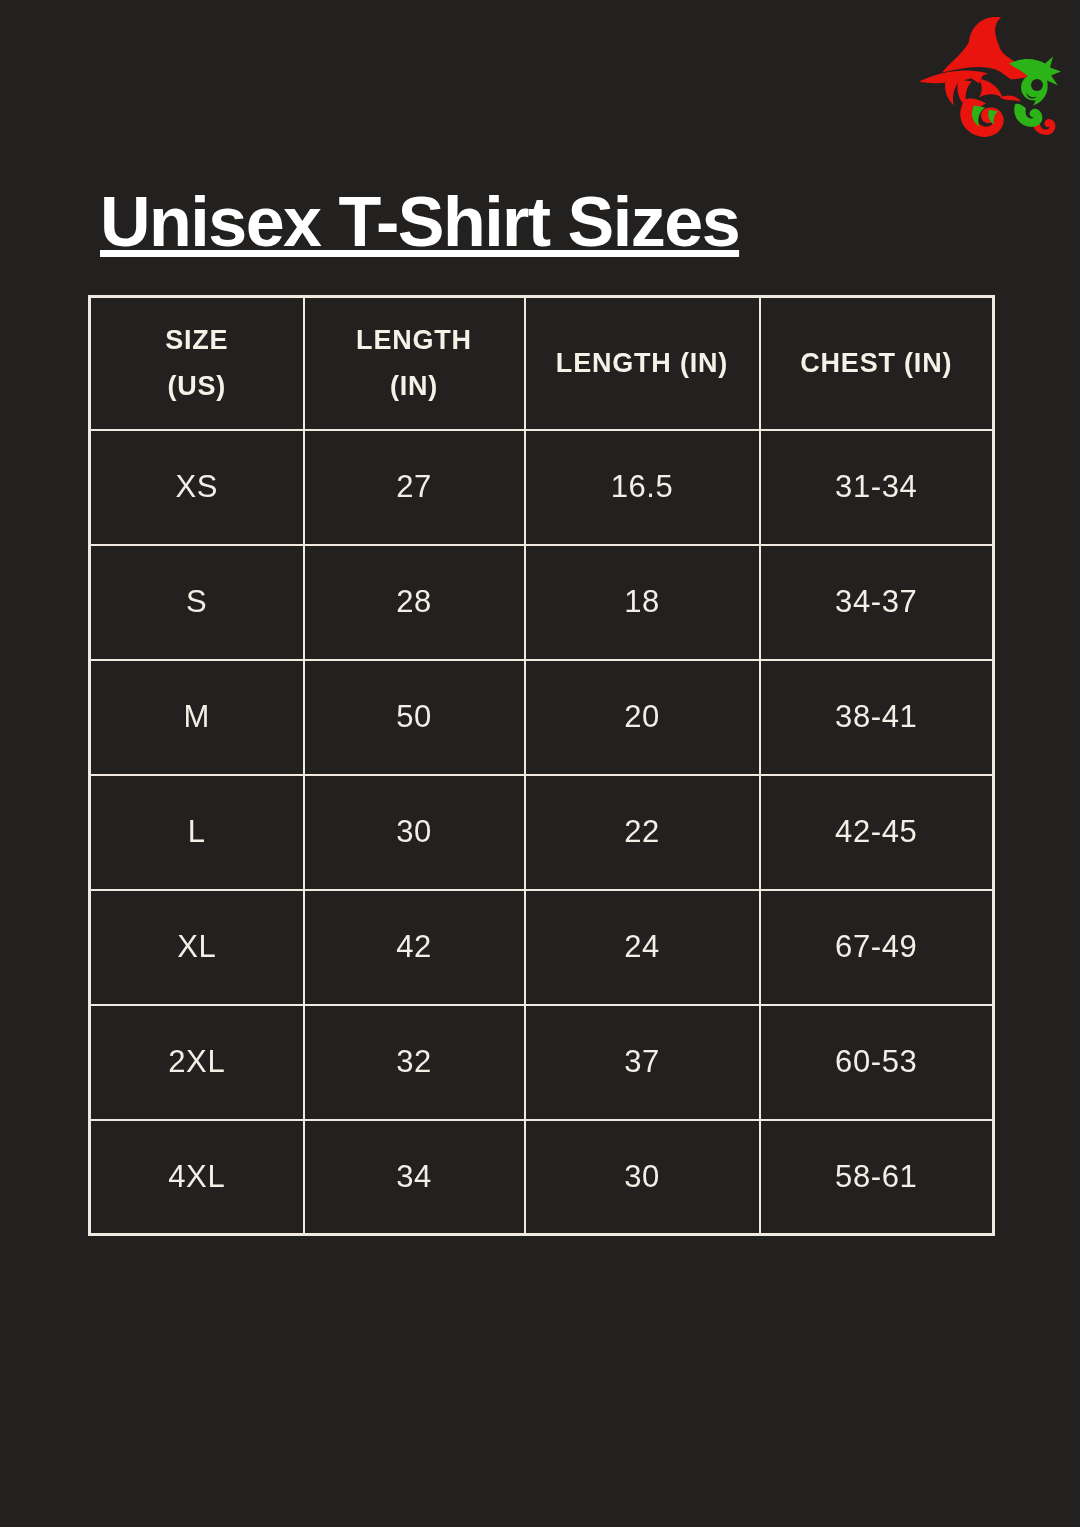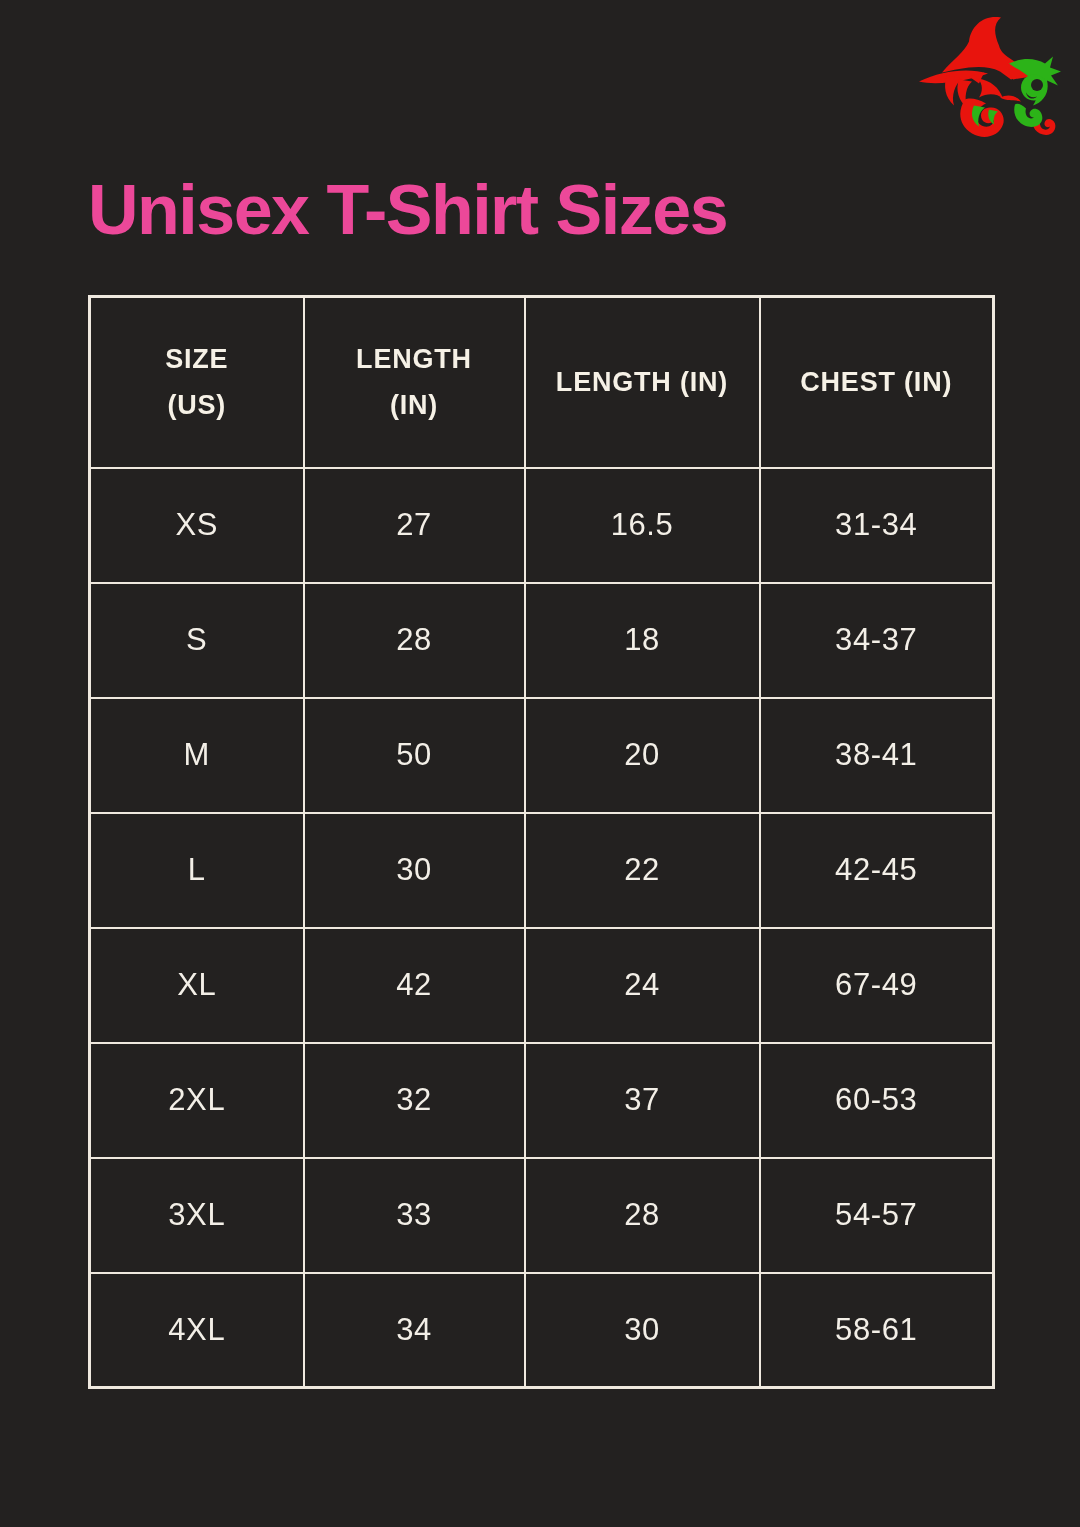--- a/index.html
+++ b/index.html
@@ -8,31 +8,31 @@
     background:#232120;
     position:relative;
     font-family:"Liberation Sans",sans-serif;
     overflow:hidden;
   }
   .logo{
     position:absolute;top:12px;right:16px;
     width:150px;height:126px;
   }
   .page-title{
-    position:absolute;left:88px;top:170px;margin:0;
+    position:absolute;left:88px;top:170px;margin:12px;
     font-size:70px;font-weight:800;letter-spacing:-1.5px;
-    color:#ec4899;white-space:nowrap;
+    color:#ffffff;white-space:nowrap;text-decoration:underline;
   }
   table.size-chart{
     position:absolute;left:88px;top:295px;
     width:904px;border-collapse:collapse;table-layout:fixed;
   }
   table.size-chart{border:3px solid #efe9df;}
   th,td{border:2px solid #efe9df;vertical-align:middle;text-align:center;}
-  thead tr{height:171px;}
+  thead tr{height:133px;}
   tbody tr{height:115px;}
   th{
     font-size:27px;font-weight:700;letter-spacing:0.8px;
     color:#f6f1e6;
   }
   .th-inner{
     display:flex;flex-direction:column;align-items:center;
     justify-content:center;gap:17px;line-height:1.05;
   }
   .hl:empty{display:none;}
@@ -138,25 +138,19 @@
       <td>24</td>
       <td>67-49</td>
     </tr>
     <tr>
       <td>2XL</td>
       <td>32</td>
       <td>37</td>
       <td>60-53</td>
     </tr>
     <tr>
-      <td>3XL</td>
-      <td>33</td>
-      <td>28</td>
-      <td>54-57</td>
-    </tr>
-    <tr>
       <td>4XL</td>
       <td>34</td>
       <td>30</td>
       <td>58-61</td>
     </tr>
   </tbody>
 </table>
 
 </body></html>

